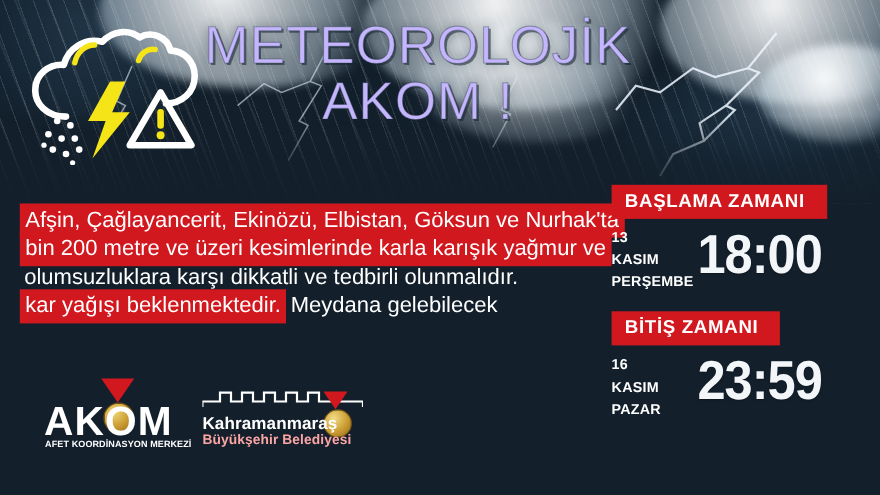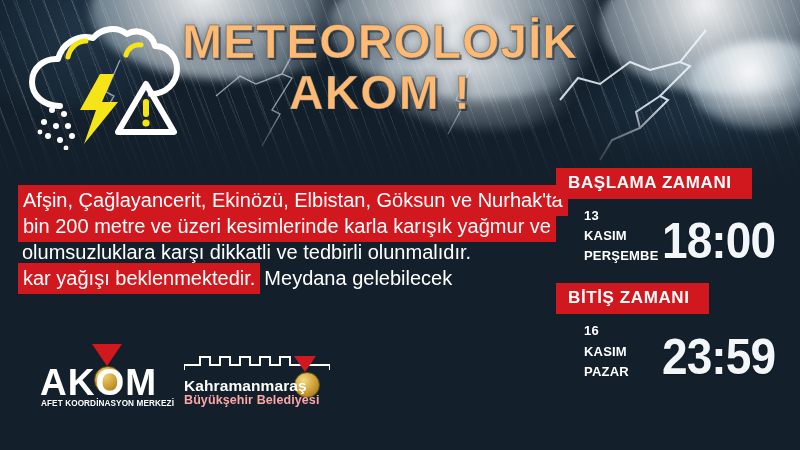--- a/index.html
+++ b/index.html
@@ -56,22 +56,22 @@
        rgba(255,255,255,0) 2px, rgba(255,255,255,0) 27px);
     opacity:.5;
   }
 
   
   .title-wrap {
     position:absolute; left:170px; top:18px; width:420px;
     text-align:center; z-index:6;
   }
   .title-line {
-    font-weight:bold;
-    color:#fdba74;
+    font-weight:normal;
+    color:#c4b5fd;
     letter-spacing:1px;
     line-height:.98;
     text-shadow:
       2px 2px 0 rgba(20,35,48,.55),
       0 0 10px rgba(20,35,48,.45);
     -webkit-text-stroke:1px rgba(30,48,64,.35);
   }
   .title-1 { font-size:48px; }
   .title-2 { font-size:48px; margin-top:4px; }
 
@@ -96,21 +96,21 @@
   .warn-line .plain { padding:4px 2px 5px 4px; }
 
   
   .time-panel { position:absolute; left:556px; top:168px; width:236px; z-index:6; }
   .tp-header {
     background:#d2181f; color:#fff; font-weight:bold;
     font-size:17px; letter-spacing:.6px;
     padding:5px 20px 6px 12px; display:inline-block;
     white-space:nowrap;
   }
-  .tp-body { display:flex; align-items:flex-end; margin-top:7px;margin-left:28px; }
+  .tp-body { display:flex; align-items:flex-start; margin-top:7px; }
   .tp-date {
     color:#ffffff; font-weight:bold; font-size:13px;
     line-height:1.55; width:78px; flex:none; letter-spacing:.2px;
   }
   .tp-time {
     color:#f2f6f9; font-weight:bold; font-size:50px;
     letter-spacing:-1px; line-height:1;
     transform:scaleX(.92); transform-origin:left center;
     text-shadow:0 1px 2px rgba(0,0,0,.35);
   }

